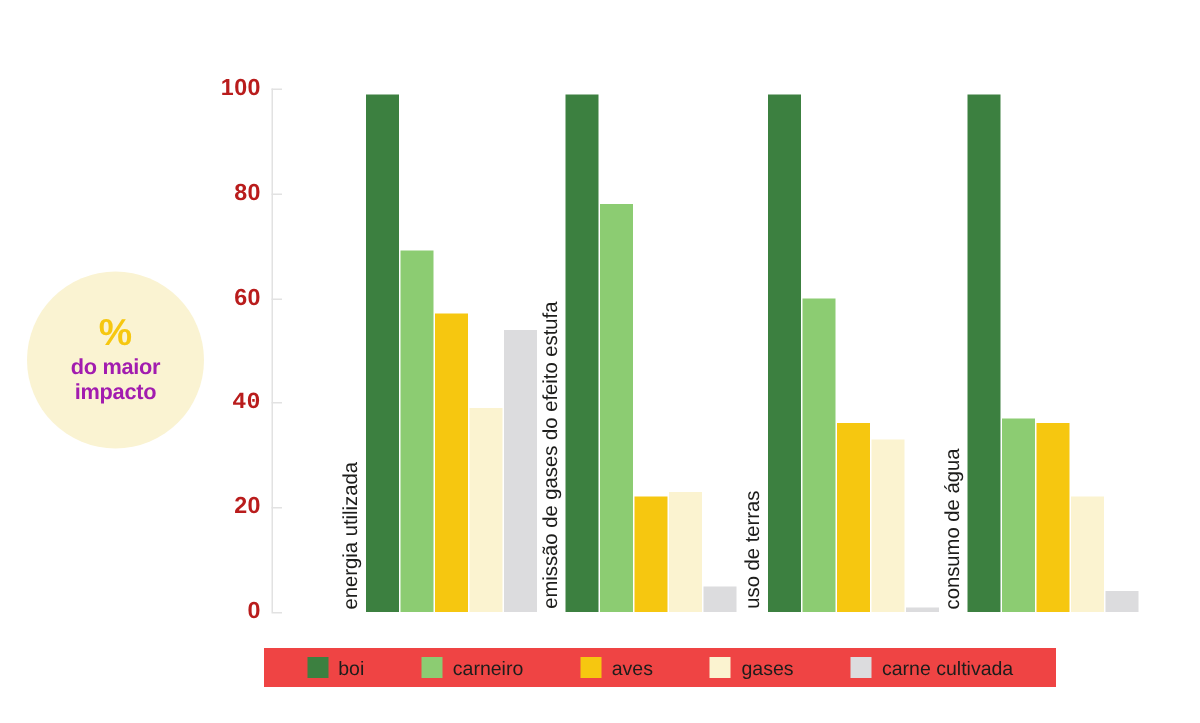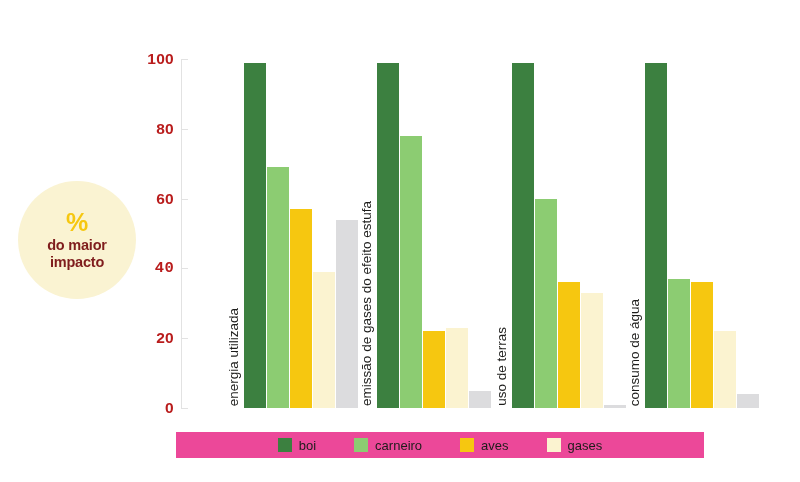--- a/index.html
+++ b/index.html
@@ -31,21 +31,21 @@
     text-align: center;
   }
   #impact-badge .pct {
     color: #f6c710;
     font-size: 25px;
     font-weight: bold;
     line-height: 1;
     margin-bottom: 2px;
   }
   #impact-badge .badge-line {
-    color: #7f1d1d;
+    color: #a21caf;
     font-size: 14.5px;
     font-weight: bold;
     line-height: 1.12;
     letter-spacing: -0.2px;
   }
 
   
   #plot {
     position: absolute;
     left: 148px;
@@ -221,30 +221,34 @@
           <div class="bar" title="boi: 99" style="height: 345.51px; background: rgb(60, 128, 64);"></div>
           <div class="bar" title="carneiro: 37" style="height: 129.13px; background: rgb(140, 204, 114);"></div>
           <div class="bar" title="porco: 36" style="height: 125.64px; background: rgb(246, 199, 16);"></div>
           <div class="bar" title="aves: 22" style="height: 76.78px; background: rgb(251, 243, 208);"></div>
           <div class="bar" title="carne cultivada: 4" style="height: 13.96px; background: rgb(220, 220, 222);"></div>
         </div>
       </div>
     </div>
 </div>
 
-<div id="legend" style="background: #ec4899;">
+<div id="legend" style="background: #ef4444;">
     <div class="legend-item">
       <span class="legend-swatch" style="background: rgb(60, 128, 64);"></span>
       <span class="legend-text">boi</span>
     </div>
     <div class="legend-item">
       <span class="legend-swatch" style="background: rgb(140, 204, 114);"></span>
       <span class="legend-text">carneiro</span>
     </div>
     <div class="legend-item">
       <span class="legend-swatch" style="background: rgb(246, 199, 16);"></span>
       <span class="legend-text">aves</span>
     </div>
     <div class="legend-item">
       <span class="legend-swatch" style="background: rgb(251, 243, 208);"></span>
       <span class="legend-text">gases</span>
     </div>
+    <div class="legend-item">
+      <span class="legend-swatch" style="background: rgb(220, 220, 222);"></span>
+      <span class="legend-text">carne cultivada</span>
+    </div>
   </div>
 
 </body></html>

